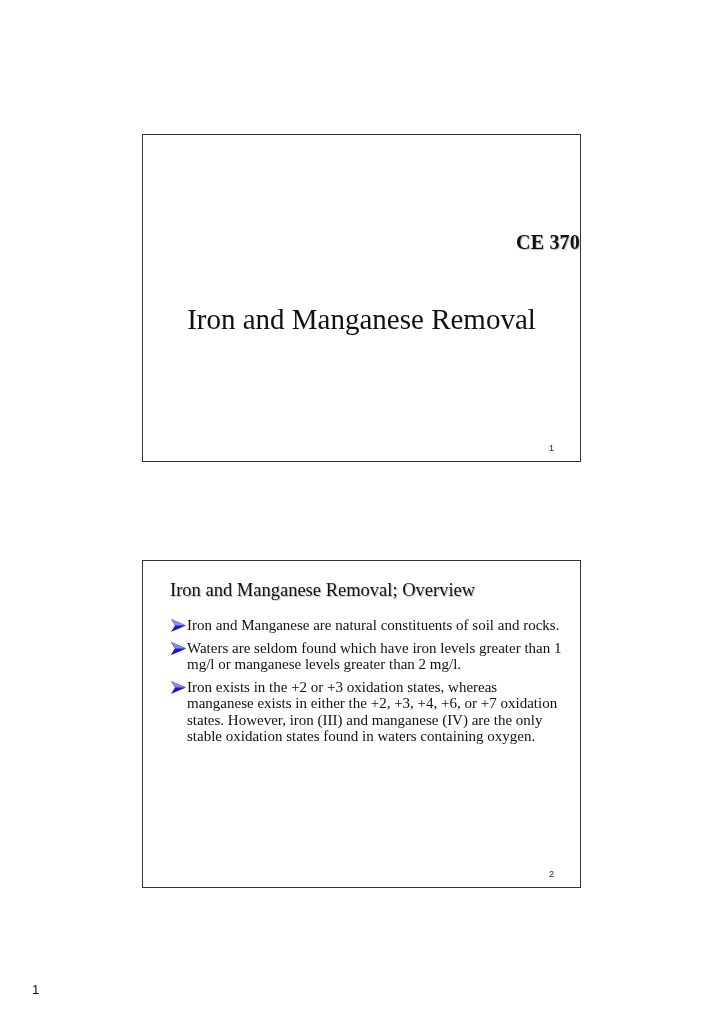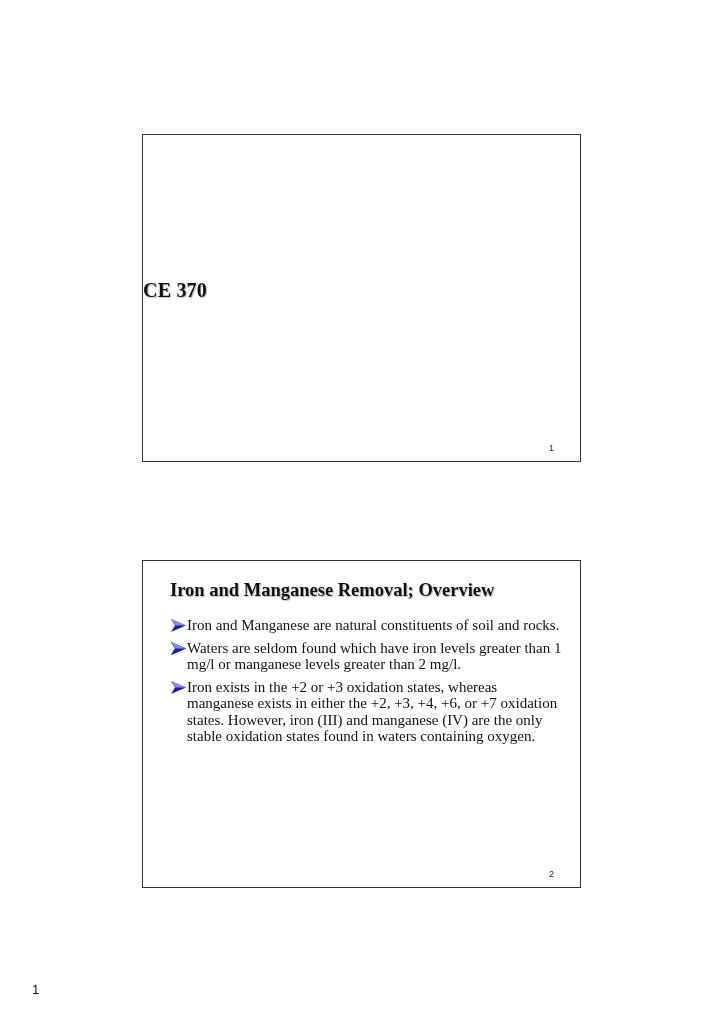--- a/index.html
+++ b/index.html
@@ -8,56 +8,56 @@
       font-family:"Liberation Serif", "DejaVu Serif", serif; color:#111;
       overflow:hidden;
     }
     .slide {
       position:absolute; left:142px; width:437px; height:326px;
       border:1.5px solid #333; box-sizing:content-box; background:#fff;
     }
     #slide1 { top:134px; }
     #slide2 { top:560px; }
     .course {
-      position:absolute; top:96px; left:0; right:0; text-align:left;
+      position:absolute; top:96px; left:0; right:0; text-align:right;
       font-weight:bold; font-size:20px; letter-spacing:0.2px;
       text-shadow:1px 1px 1px #bbb;
-      margin-top:48px;
     }
     .title1 {
       position:absolute; top:168px; left:0; right:0; text-align:center;
       font-size:29px; font-weight:normal;
     }
     .slide-num {
       position:absolute; right:26px; bottom:8px;
       font-family:"Liberation Sans", "DejaVu Sans", sans-serif; font-size:9px; color:#222;
     }
     .title2 {
       position:absolute; top:19px; left:27px;
-      font-weight:bold; font-size:18.5px; text-shadow:1px 1px 1px #bbb;
+      font-weight:normal; font-size:18.5px; text-shadow:1px 1px 1px #bbb;
     }
     .bullets {
       position:absolute; top:56px; left:28px; width:395px; margin:0; padding:0; list-style:none;
     }
     .bullets li {
       position:relative; padding-left:16px; font-size:15px; line-height:16.5px; margin-bottom:6px;
     }
     .bullet-icon {
       position:absolute; left:0; top:2px; width:15px; height:13px;
     }
     .page-footer {
       position:absolute; left:32px; top:982px;
       font-family:"Liberation Sans", "DejaVu Sans", sans-serif; font-size:13px; color:#111;
     }
   </style>
 </head>
 <body>
 
 <div class="slide" id="slide1">
   <div class="course">CE 370</div>
+  <div class="title1">Iron and Manganese Removal</div>
   <div class="slide-num">1</div>
 </div>
 
 <div class="slide" id="slide2">
   <div class="title2">Iron and Manganese Removal; Overview</div>
   <ul class="bullets">
     <li>
       <svg class="bullet-icon" viewBox="0 0 15 13">
           <path d="M0 0 L15 6.5 L0 13 L4 6.5 Z" fill="#1a1acc"></path>
           <path d="M0 0 L15 6.5 L4 6.5 Z" fill="#8a8ae0"></path>

